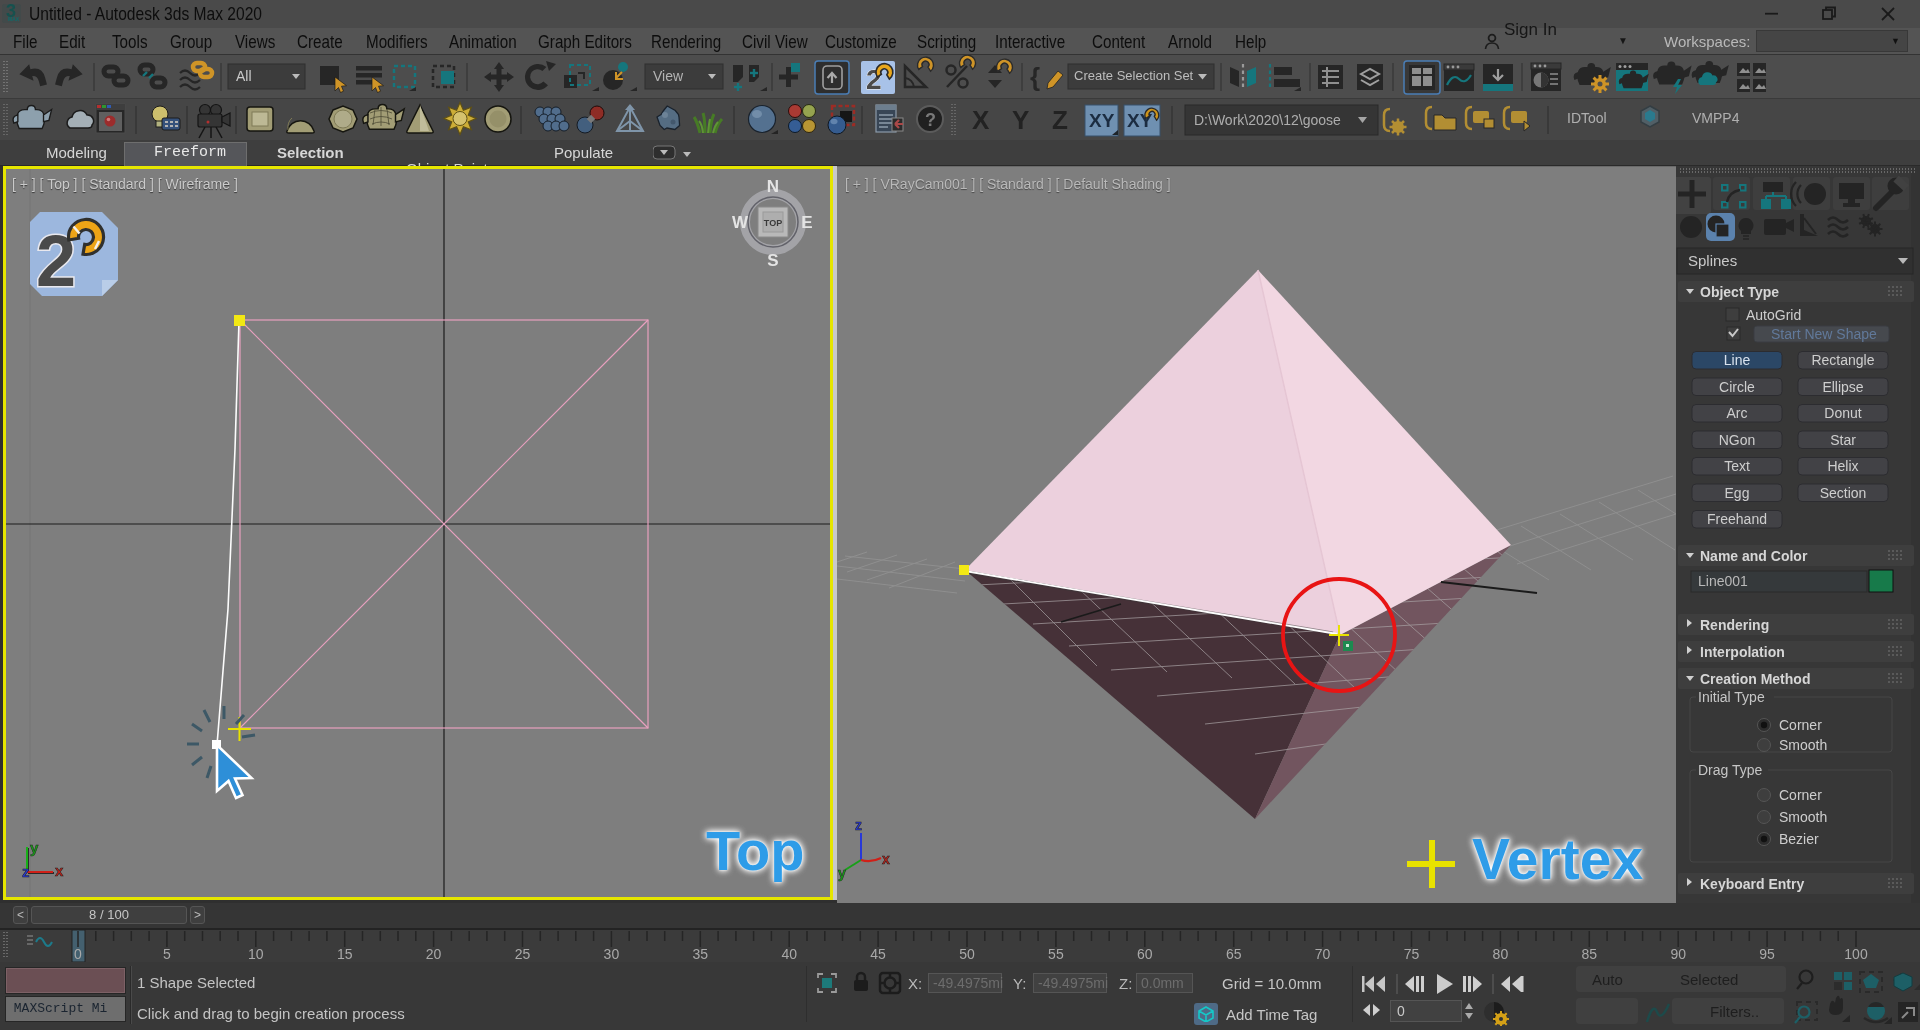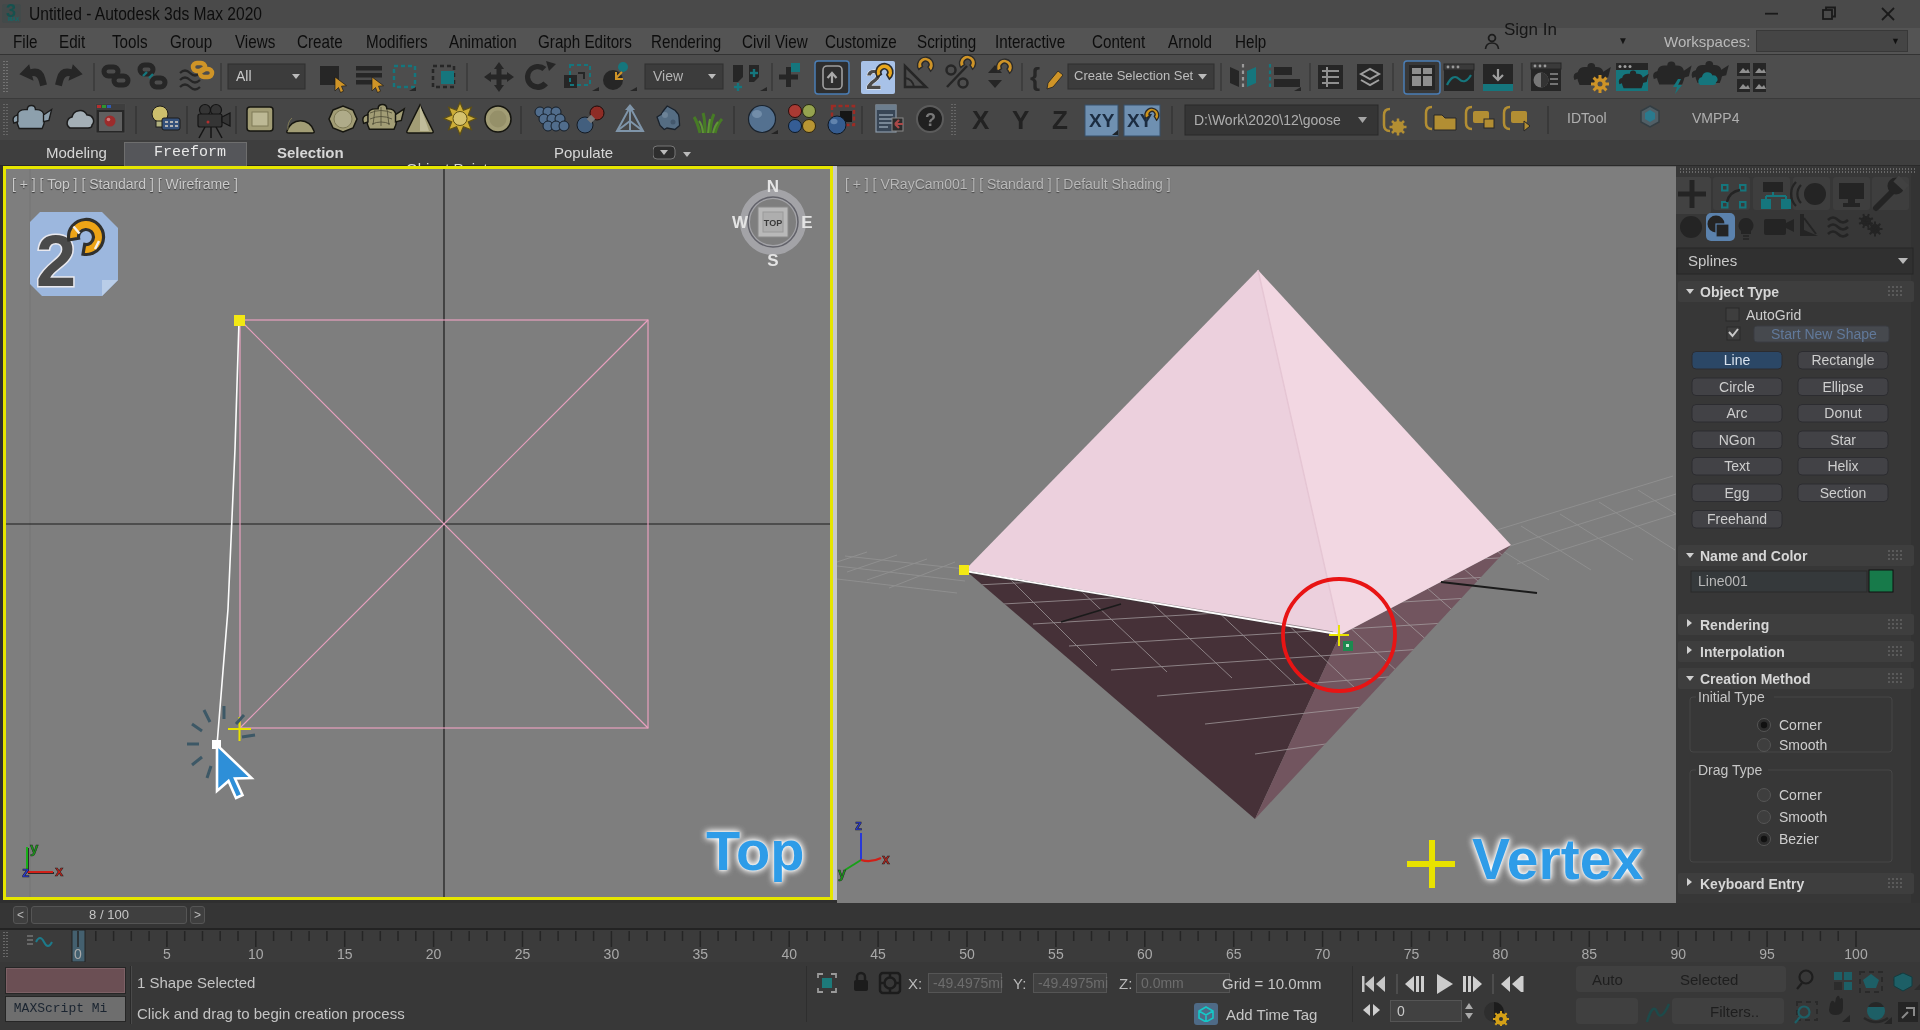--- a/index.html
+++ b/index.html
@@ -1034,21 +1034,21 @@
           <line x1="2" y1="13" x2="7" y2="13"></line>
           <line x1="17" y1="13" x2="22" y2="13"></line>
         </g>
       </g>
 </svg>
 <div class="txt" style="left:908px;top:975px;font-size:15px;color:#b9b9b9;">X:</div>
 <div class="abs" style="left:928px;top:973px;width:74px;height:20px;background:#414141;border:1px solid #555;color:#6d6d6d;font-size:14px;line-height:18px;padding-left:4px;">-49.4975mi</div>
 <div class="txt" style="left:1013px;top:975px;font-size:15px;color:#b9b9b9;">Y:</div>
 <div class="abs" style="left:1033px;top:973px;width:74px;height:20px;background:#414141;border:1px solid #555;color:#6d6d6d;font-size:14px;line-height:18px;padding-left:4px;">-49.4975mi</div>
 <div class="txt" style="left:1119px;top:975px;font-size:15px;color:#b9b9b9;">Z:</div>
-<div class="abs" style="left:1136px;top:973px;width:94px;height:20px;background:#414141;border:1px solid #555;color:#6d6d6d;font-size:14px;line-height:18px;padding-left:4px;">0.0mm</div>
+<div class="abs" style="left:1136px;top:973px;width:57px;height:20px;background:#414141;border:1px solid #555;color:#6d6d6d;font-size:14px;line-height:18px;padding-left:4px;">0.0mm</div>
 <div class="txt" style="left:1222px;top:975px;font-size:15px;color:#c6c6c6;">Grid = 10.0mm</div>
 <div class="abs" style="left:1194px;top:1003px;width:24px;height:22px;background:#4e6a86;border-radius:3px;"></div>
 <svg class="abs" style="left:1197px;top:1006px;" width="18" height="16">
       <path d="M9 1 l7 4 0 7 -7 4 -7 -4 0 -7 z M2 5 l7 4 7 -4 M9 9 l0 7" fill="none" stroke="#15c8c8" stroke-width="1.6"></path>
     </svg>
 <div class="txt" style="left:1226px;top:1006px;font-size:15px;color:#c6c6c6;">Add Time Tag</div>
 <div class="abs" style="left:806px;top:966px;width:1px;height:56px;background:#2e2e2e;"></div>
 <div class="abs" style="left:1352px;top:966px;width:1px;height:56px;background:#2e2e2e;"></div>
 
 <svg class="abs" style="left:1355px;top:966px;" width="260" height="60" viewBox="0 0 260 60">

